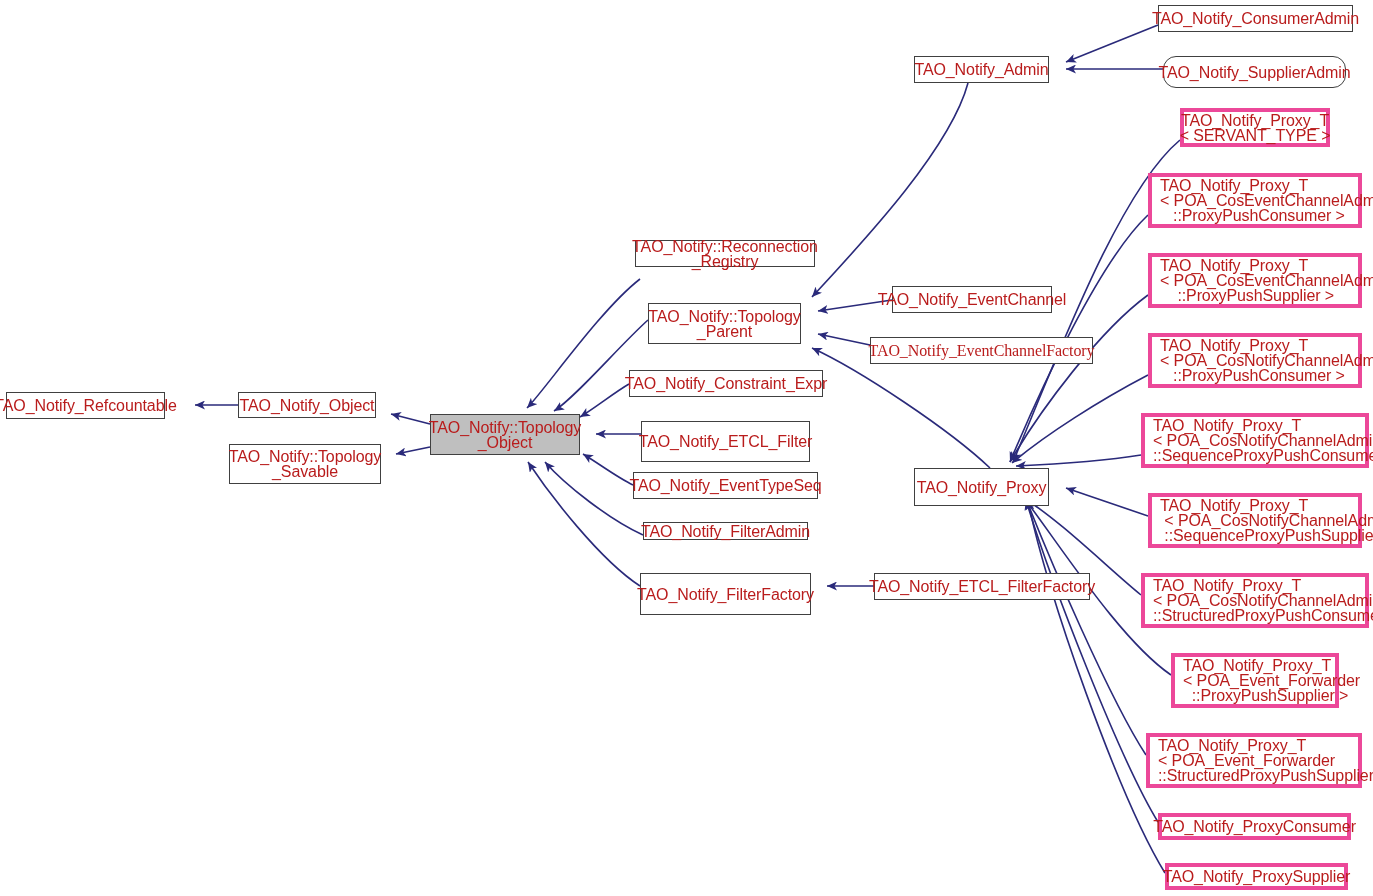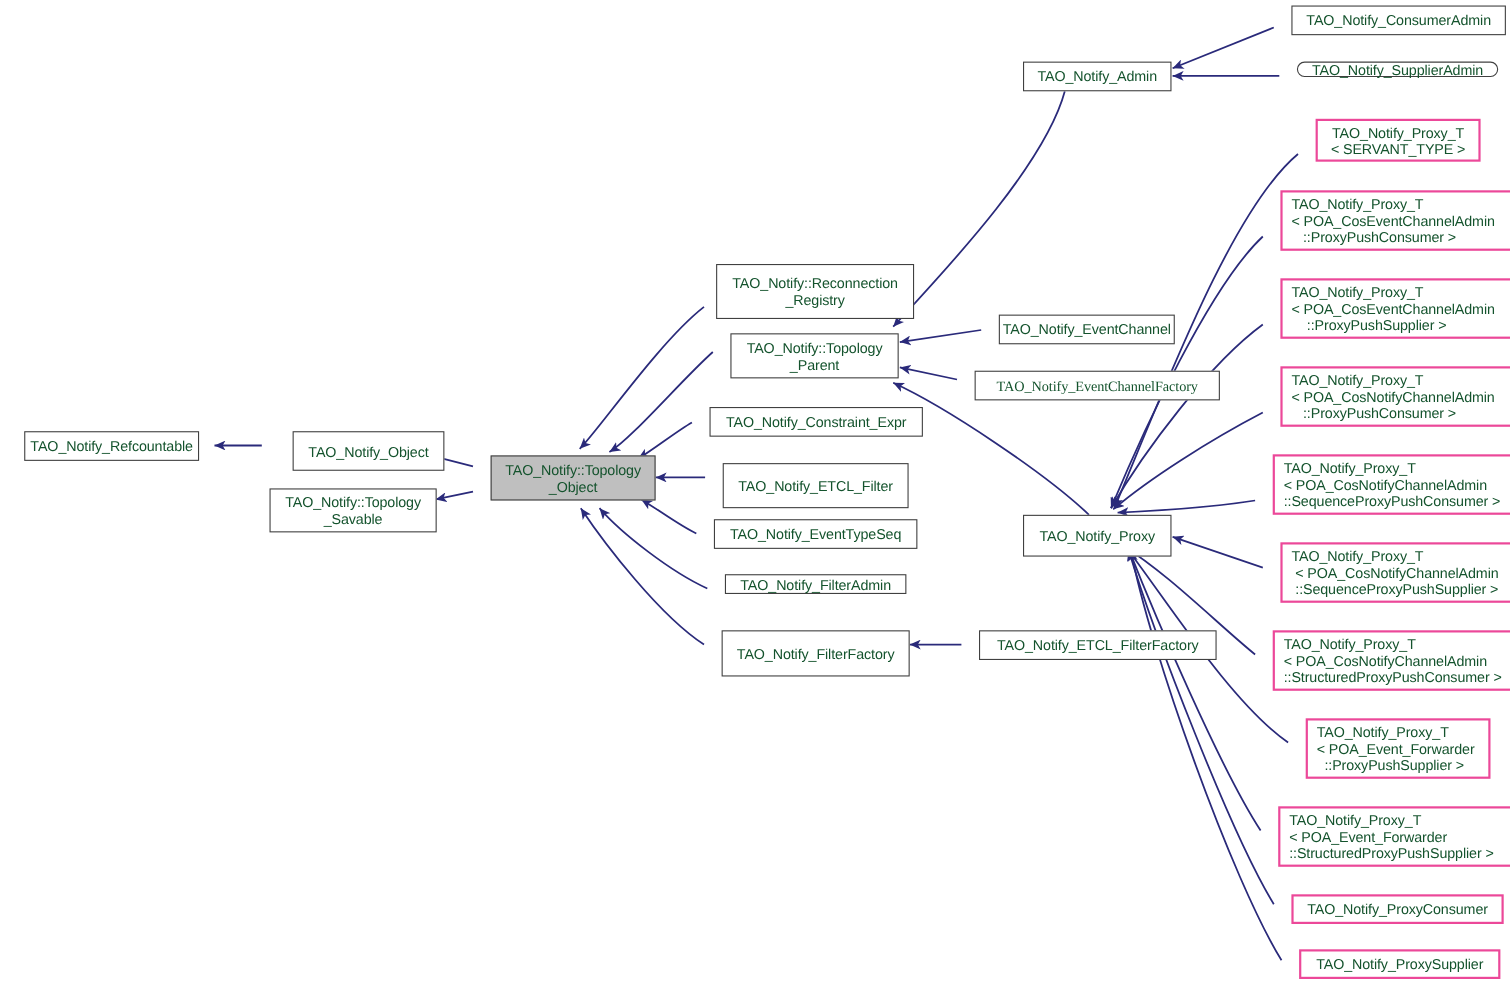--- a/index.html
+++ b/index.html
@@ -24,29 +24,28 @@
   }
   .node {
     position: absolute;
     box-sizing: border-box;
     display: flex;
     align-items: center;
     justify-content: center;
     text-align: center;
     background: #ffffff;
     border: 1px solid #404040;
-    font-size: 13px;
+    font-size: 16px;
     line-height: 15px;
-    color: #14532d;
+    color: #b91c1c;
     white-space: pre;
     letter-spacing: -0.1px;
-    margin-left: 16px;
   }
   .node.tmpl {
-    border: 2px solid #ec4899;
+    border: 4px solid #ec4899;
     justify-content: flex-start;
     text-align: left;
     padding-left: 8px;
   }
   .node.tmpl.ctr {
     justify-content: center;
     text-align: center;
     padding-left: 0;
   }
   .node.highlight {
@@ -96,40 +95,40 @@
         <path d="M 1141,595 C 1110,570 1060,520 1022,497" marker-end="url(#ah)"></path>
         <path d="M 1171,675 C 1120,640 1060,545 1024,498" marker-end="url(#ah)"></path>
         <path d="M 1146,755 C 1110,700 1050,560 1026,499" marker-end="url(#ah)"></path>
         <path d="M 1158,822 C 1120,760 1050,580 1026,500" marker-end="url(#ah)"></path>
         <path d="M 1165,873 C 1120,800 1045,590 1028,500" marker-end="url(#ah)"></path>
       </g>
   </svg>
 
   <div id="nodes">
       <div class="node" style="left: 6px; top: 392px; width: 159px; height: 27px;"><span class="node-label">TAO_Notify_Refcountable</span></div>
-      <div class="node" style="left: 250px; top: 392px; width: 138px; height: 36px;"><span class="node-label">TAO_Notify_Object</span></div>
+      <div class="node" style="left: 238px; top: 392px; width: 138px; height: 26px;"><span class="node-label">TAO_Notify_Object</span></div>
       <div class="node" style="left: 229px; top: 444px; width: 152px; height: 40px;"><span class="node-label">TAO_Notify::Topology
 _Savable</span></div>
       <div class="node highlight" style="left: 430px; top: 414px; width: 150px; height: 41px;"><span class="node-label">TAO_Notify::Topology
 _Object</span></div>
-      <div class="node" style="left: 635px; top: 240px; width: 180px; height: 50px;"><span class="node-label">TAO_Notify::Reconnection
+      <div class="node" style="left: 635px; top: 240px; width: 180px; height: 27px;"><span class="node-label">TAO_Notify::Reconnection
 _Registry</span></div>
       <div class="node" style="left: 648px; top: 303px; width: 153px; height: 41px;"><span class="node-label">TAO_Notify::Topology
 _Parent</span></div>
       <div class="node" style="left: 629px; top: 370px; width: 194px; height: 27px;"><span class="node-label">TAO_Notify_Constraint_Expr</span></div>
       <div class="node" style="left: 641px; top: 421px; width: 169px; height: 41px;"><span class="node-label">TAO_Notify_ETCL_Filter</span></div>
       <div class="node" style="left: 633px; top: 472px; width: 185px; height: 27px;"><span class="node-label">TAO_Notify_EventTypeSeq</span></div>
       <div class="node" style="left: 643px; top: 522px; width: 165px; height: 18px;"><span class="node-label">TAO_Notify_FilterAdmin</span></div>
       <div class="node" style="left: 640px; top: 573px; width: 171px; height: 42px;"><span class="node-label">TAO_Notify_FilterFactory</span></div>
       <div class="node" style="left: 874px; top: 573px; width: 216px; height: 27px;"><span class="node-label">TAO_Notify_ETCL_FilterFactory</span></div>
       <div class="node" style="left: 892px; top: 286px; width: 160px; height: 27px;"><span class="node-label">TAO_Notify_EventChannel</span></div>
       <div class="node" style="left: 870px; top: 337px; width: 223px; height: 27px; font-family: Liberation Serif, serif;"><span class="node-label">TAO_Notify_EventChannelFactory</span></div>
       <div class="node" style="left: 914px; top: 56px; width: 135px; height: 27px;"><span class="node-label">TAO_Notify_Admin</span></div>
       <div class="node" style="left: 1158px; top: 5px; width: 195px; height: 27px;"><span class="node-label">TAO_Notify_ConsumerAdmin</span></div>
-      <div class="node" style="left: 1163px; top: 56px; width: 183px; height: 14px; border-radius: 13px;"><span class="node-label">TAO_Notify_SupplierAdmin</span></div>
+      <div class="node" style="left: 1163px; top: 56px; width: 183px; height: 32px; border-radius: 13px;"><span class="node-label">TAO_Notify_SupplierAdmin</span></div>
       <div class="node" style="left: 914px; top: 468px; width: 135px; height: 38px;"><span class="node-label">TAO_Notify_Proxy</span></div>
       <div class="node tmpl ctr" style="left: 1180px; top: 108px; width: 150px; height: 39px;"><span class="node-label">TAO_Notify_Proxy_T
 &lt; SERVANT_TYPE &gt;</span></div>
       <div class="node tmpl" style="left: 1148px; top: 173px; width: 214px; height: 55px;"><span class="node-label">TAO_Notify_Proxy_T
 &lt; POA_CosEventChannelAdmin
    ::ProxyPushConsumer &gt;</span></div>
       <div class="node tmpl" style="left: 1148px; top: 253px; width: 214px; height: 55px;"><span class="node-label">TAO_Notify_Proxy_T
 &lt; POA_CosEventChannelAdmin
     ::ProxyPushSupplier &gt;</span></div>
       <div class="node tmpl" style="left: 1148px; top: 333px; width: 214px; height: 55px;"><span class="node-label">TAO_Notify_Proxy_T

